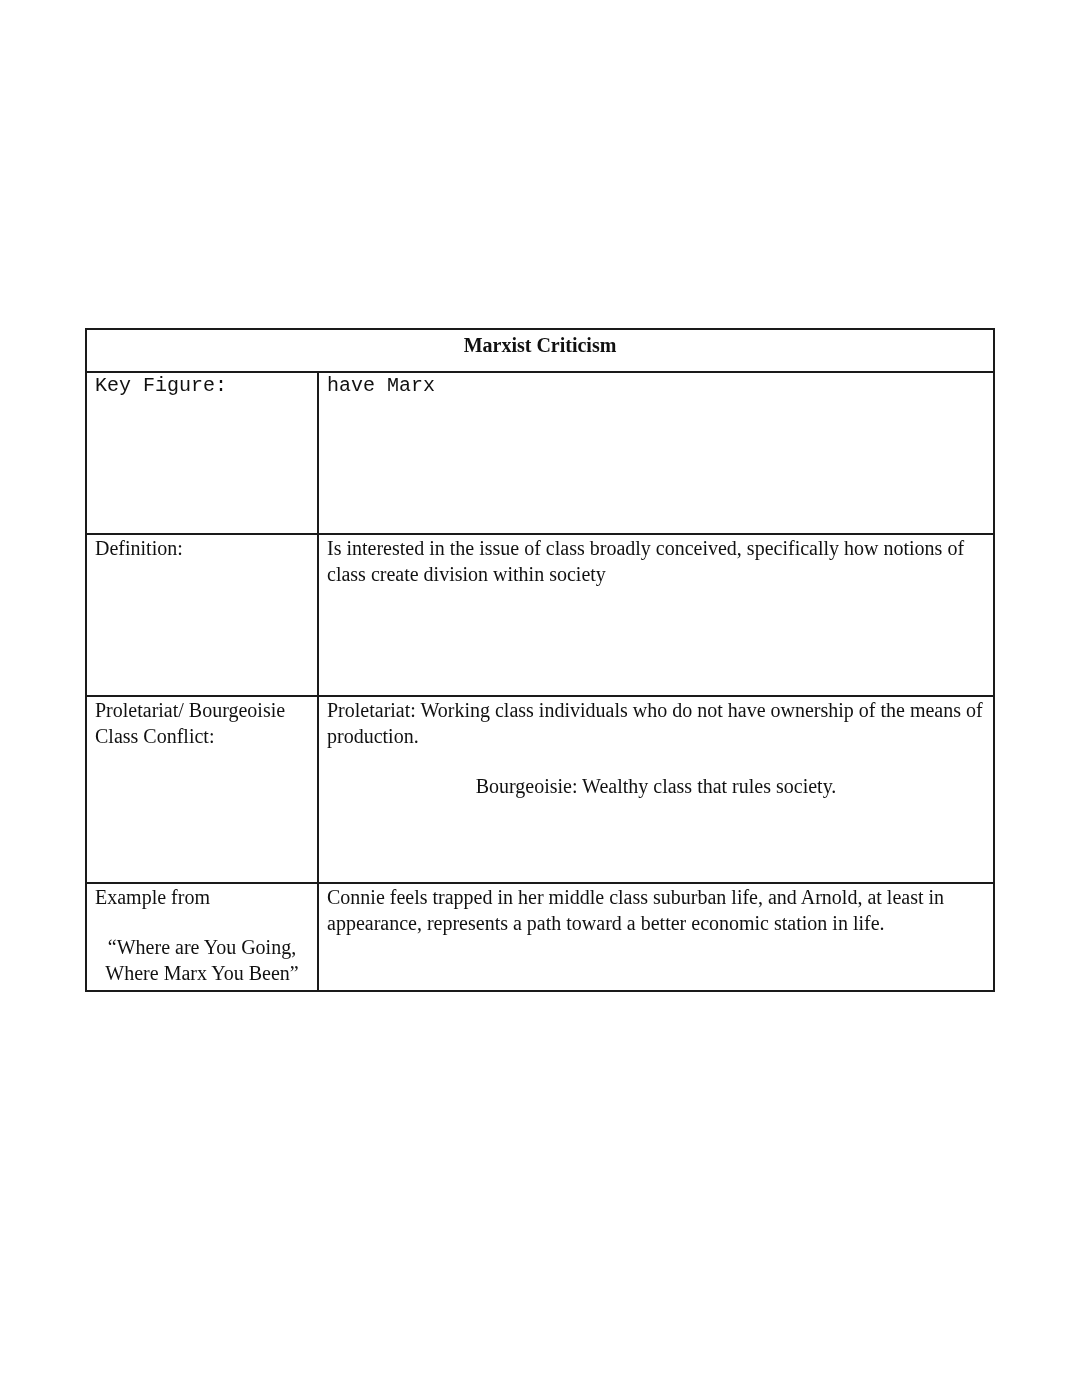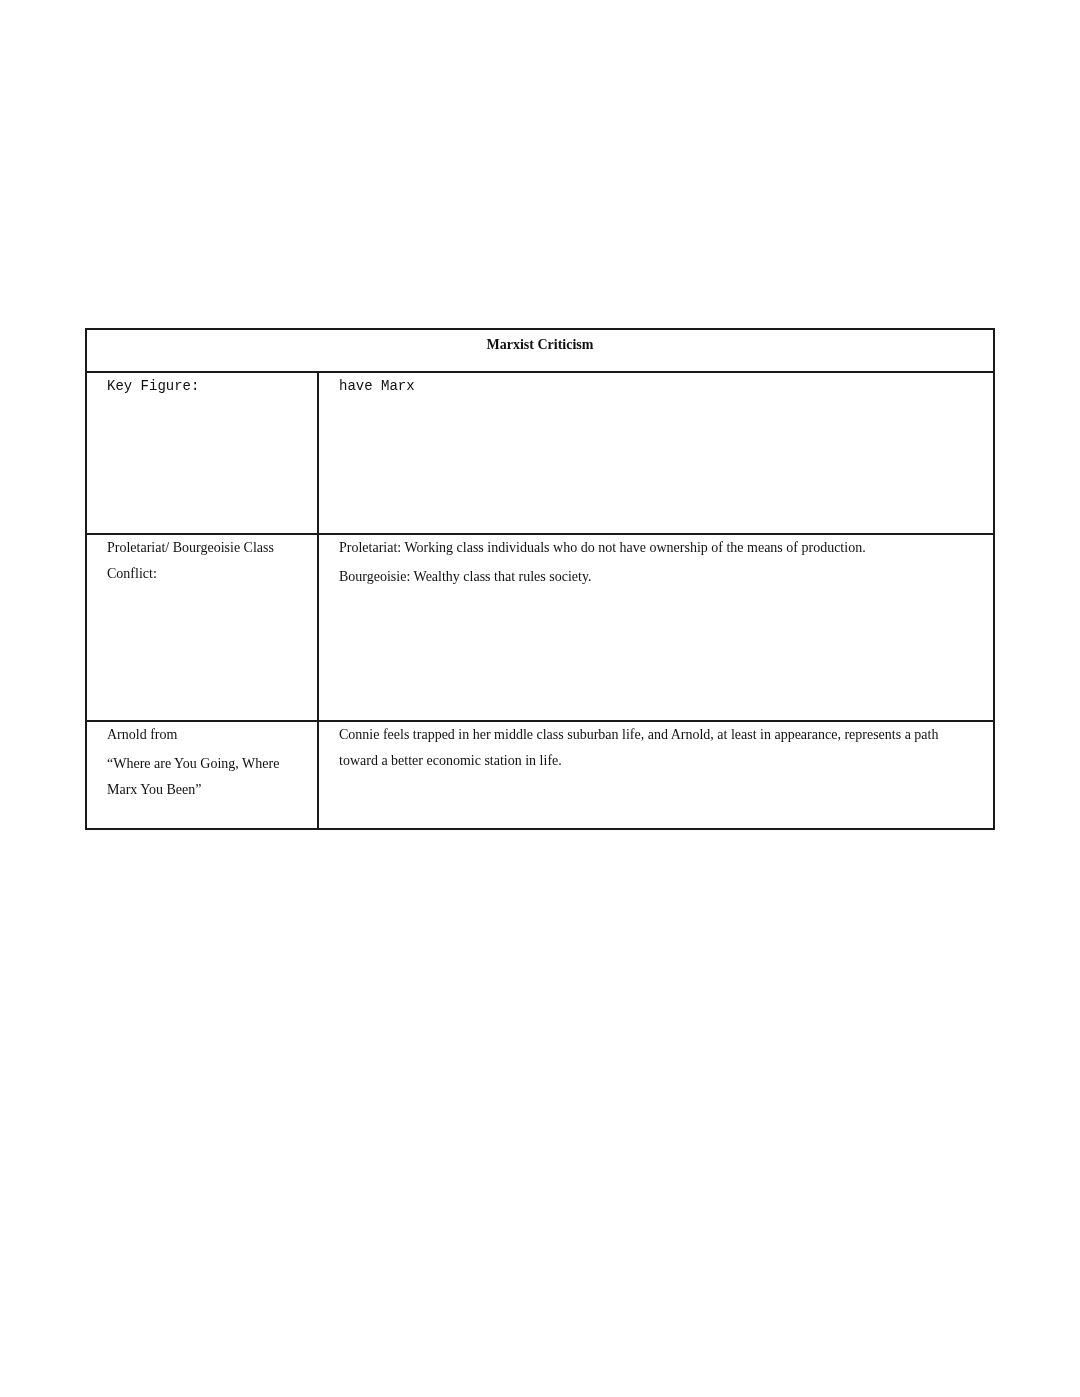--- a/index.html
+++ b/index.html
@@ -1,25 +1,25 @@
 <!DOCTYPE html>
 <html><head>
 <meta charset="utf-8">
 <style>
   html, body { margin: 0; padding: 0; background: #ffffff; }
   body { width: 1080px; height: 1397px; position: relative; overflow: hidden;
          font-family: "Liberation Serif", "DejaVu Serif", serif; color: #111; }
   .table { position: absolute; left: 85px; top: 328px; width: 910px;
            border-collapse: collapse; table-layout: fixed; }
-  .table td { border: 2px solid #1a1a1a; vertical-align: top; padding: 0 20px;
-              font-size: 14px; line-height: 26px; }
+  .table td { border: 2px solid #1a1a1a; vertical-align: top; padding: 0 8px;
+              font-size: 20px; line-height: 26px; }
   .title-cell { text-align: center; font-weight: bold; height: 39px; padding-top: 2px !important; }
   .col1 { width: 216px; }
   .para { margin: 0; }
-  .para + .para { margin-top: 3px; }
+  .para + .para { margin-top: 24px; text-align: center; }
   .r1 td { height: 160px; font-family: Liberation Mono, monospace; }
   .r2 td { height: 160px; }
   .r3 td { height: 185px; border-radius: 28px; }
   .r4 td { height: 106px; }
 </style>
 </head>
 <body>
 
 <table class="table">
   <colgroup>
@@ -31,32 +31,40 @@
     <td colspan="2" class="title-cell">Marxist Criticism</td>
   </tr>
   <tr class="r1">
     <td>
           <p class="para">Key Figure:</p>
         </td>
     <td>
           <p class="para">have Marx</p>
         </td>
   </tr>
+  <tr class="r2">
+    <td>
+          <p class="para">Definition:</p>
+        </td>
+    <td>
+          <p class="para">Is interested in the issue of class broadly conceived, specifically how notions of class create division within society</p>
+        </td>
+  </tr>
   <tr class="r3">
     <td>
           <p class="para">Proletariat/ Bourgeoisie Class Conflict:</p>
         </td>
     <td>
       <p class="para">Proletariat: Working class individuals who do not have ownership of the means of production.</p>
       <p class="para">Bourgeoisie: Wealthy class that rules society.</p>
     </td>
   </tr>
   <tr class="r4">
     <td>
-      <p class="para">Arnold from</p>
+      <p class="para">Example from</p>
       <p class="para">“Where are You Going, Where Marx You Been”</p>
     </td>
     <td>
           <p class="para">Connie feels trapped in her middle class suburban life, and Arnold, at least in appearance, represents a path toward a better economic station in life.</p>
         </td>
   </tr>
 </tbody>
   </table>
 
 </body></html>

